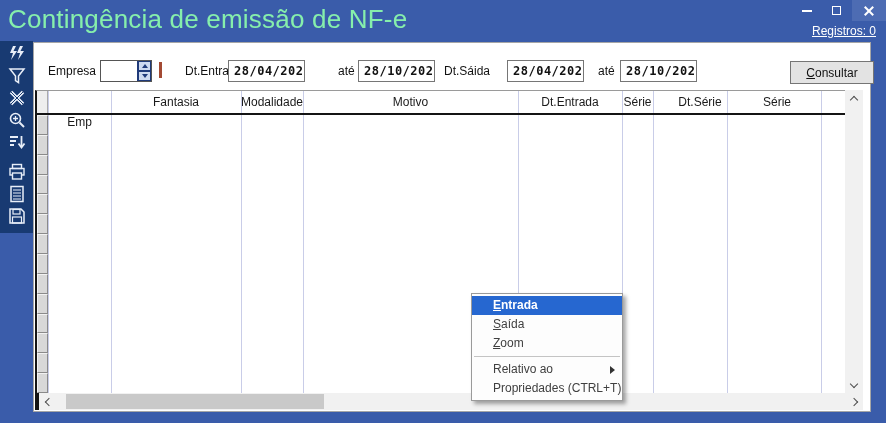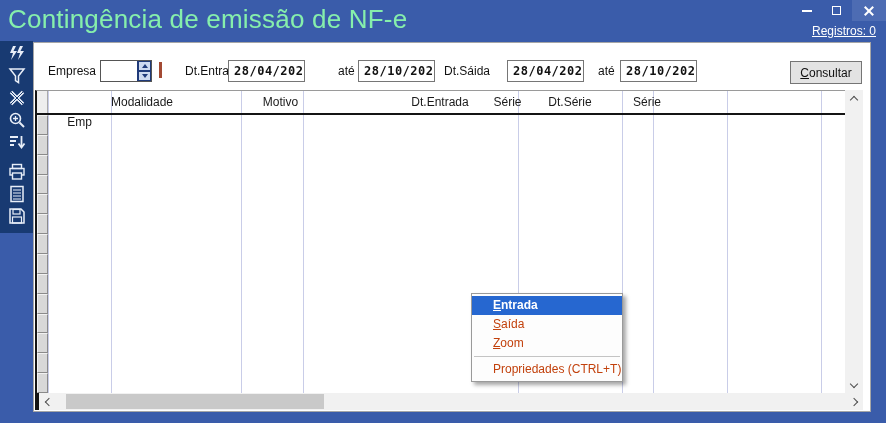--- a/index.html
+++ b/index.html
@@ -39,21 +39,21 @@
   .finput{position:absolute;top:60px;height:22px;border:1px solid #767676;background:#fff;
           font-family:"DejaVu Sans Mono", monospace;font-size:12px;font-weight:bold;color:#111;
           padding:0 0 0 5px;letter-spacing:.5px;}
   .empresa-wrap{left:100px;top:60px;width:52px;height:22px;border:1px solid #555;background:#fff;display:flex;}
   .empresa-input{flex:1;border:0;outline:none;font-family:"DejaVu Sans Mono", monospace;font-size:12px;min-width:0;}
   .spinner{width:14px;border-left:1px solid #1f3a7a;background:#cdd9ef;display:flex;flex-direction:column;}
   .spinner span{flex:1;display:flex;align-items:center;justify-content:center;border:1px solid #1f3a7a;}
   .tri-up{width:0;height:0;border-left:3px solid transparent;border-right:3px solid transparent;border-bottom:4px solid #1f3a7a;}
   .tri-down{width:0;height:0;border-left:3px solid transparent;border-right:3px solid transparent;border-top:4px solid #1f3a7a;}
   .caret-mark{left:159px;top:62px;width:3px;height:16px;background:#a34a33;}
-  .consultar{left:790px;top:61px;width:72px;height:23px;background:#e3e3e3;border:1px solid #757575;
+  .consultar{left:790px;top:61px;width:84px;height:23px;background:#e3e3e3;border:1px solid #757575;
              font-family:"Liberation Sans", sans-serif;font-size:12px;color:#111;cursor:pointer;}
 
   
   .grid{left:35px;top:90px;width:810px;height:303px;background:#fff;border-left:2px solid #151515;border-top:1px solid #9a9a9a;overflow:hidden;}
   .grid-header{position:absolute;left:0;top:0;right:0;height:22px;display:flex;padding-left:11px;z-index:3;}
   .hcell{height:22px;display:flex;align-items:center;justify-content:center;font-size:12px;color:#1a1a1a;overflow:hidden;white-space:nowrap;}
   .sel-head{position:absolute;left:0;top:0;width:11px;height:22px;background:#eeeeee;border-right:1px solid #aaa;z-index:3;}
   .header-line{position:absolute;left:0;top:22px;right:0;height:2px;background:#141414;z-index:4;}
   .grid-body{position:absolute;left:0;top:24px;right:0;bottom:0;}
   .vline{position:absolute;top:-24px;bottom:0;width:1px;background:var(--gridline);z-index:1;}
@@ -69,21 +69,21 @@
   .hthumb{position:absolute;left:27px;top:1px;width:258px;height:15px;background:#c9c9c9;cursor:pointer;}
   .chev{width:6px;height:6px;border-left:1.6px solid #4d4d4d;border-bottom:1.6px solid #4d4d4d;display:block;}
   .chev-up{transform:rotate(135deg);margin-top:3px;}
   .chev-down{transform:rotate(-45deg);margin-bottom:2px;}
   .chev-left{transform:rotate(45deg);margin-left:2px;}
   .chev-right{transform:rotate(225deg);margin-right:2px;}
 
   
   .cmenu{left:471px;top:245px;width:152px;background:#fdfdfd;border:1px solid #9a9a9a;
          box-shadow:3px 3px 4px rgba(0,0,0,.35);padding:2px 0;z-index:10;margin-top:48px;}
-  .menu-item{position:relative;height:19px;line-height:19px;font-size:12px;color:#c2410c;padding-left:21px;cursor:pointer;white-space:nowrap;}
+  .menu-item{position:relative;height:19px;line-height:19px;font-size:12px;color:#404040;padding-left:21px;cursor:pointer;white-space:nowrap;}
   .menu-item.hl{background:var(--highlight);color:#fff;}
   .menu-item.bold{font-weight:bold;}
   .menu-sep{height:1px;background:#c4c4c4;margin:3px 2px;}
   .submenu-arrow{position:absolute;right:7px;top:5.5px;width:0;height:0;
                  border-top:4px solid transparent;border-bottom:4px solid transparent;border-left:5px solid #333;}
 </style>
 </head>
 <body>
 
 <div class="abs titlebar"></div>
@@ -178,20 +178,21 @@
 <input class="finput" style="left: 507px; width: 77px;" readonly="" value="28/04/2022">
 <div class="abs flabel" style="left:598px">até</div>
 <input class="finput" style="left: 620px; width: 77px;" readonly="" value="28/10/2022">
 
 <button class="abs consultar"><u>C</u>onsultar</button>
 
 <div class="abs grid">
   <div class="sel-head"></div>
   <div class="grid-header">
       <div class="hcell" style="width: 63px; margin-top: 20px;">Emp</div>
+      <div class="hcell" style="width: 130px;">Fantasia</div>
       <div class="hcell" style="width: 62px;">Modalidade</div>
       <div class="hcell" style="width: 215px;">Motivo</div>
       <div class="hcell" style="width: 104px;">Dt.Entrada</div>
       <div class="hcell" style="width: 31px;">Série</div>
       <div class="hcell" style="width: 94px;">Dt.Série</div>
       <div class="hcell" style="width: 60px;">Série</div>
     </div>
   <div class="header-line"></div>
   <div class="grid-body">
     <div class="selcol">
@@ -238,14 +239,15 @@
   <div class="sbtn" style="position:absolute;right:0">
       <span class="chev chev-right"></span>
     </div>
 </div>
 
 <div class="abs cmenu">
     <div class="menu-item hl bold"><u>E</u>ntrada</div>
     <div class="menu-item"><u>S</u>aída</div>
     <div class="menu-item"><u>Z</u>oom</div>
     <div class="menu-sep"></div>
+    <div class="menu-item">Relativo ao<span class="submenu-arrow"></span></div>
     <div class="menu-item">Propriedades (CTRL+T)</div>
   </div>
 
 </body></html>

